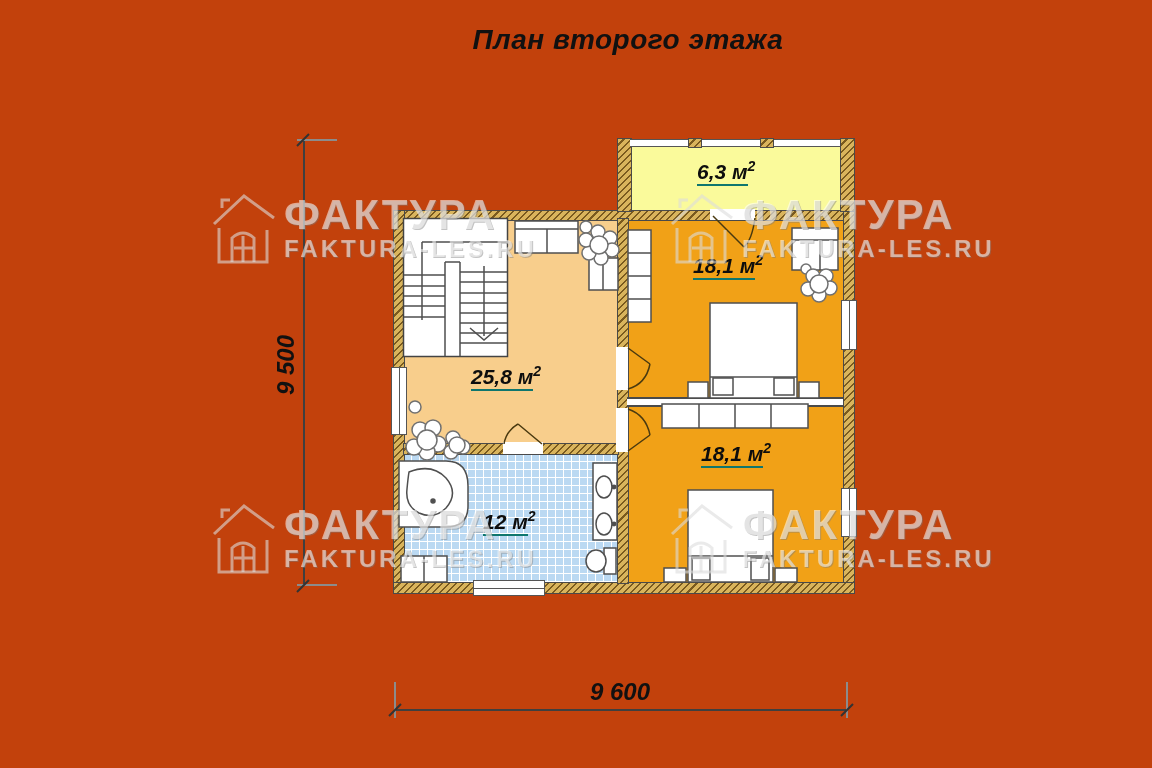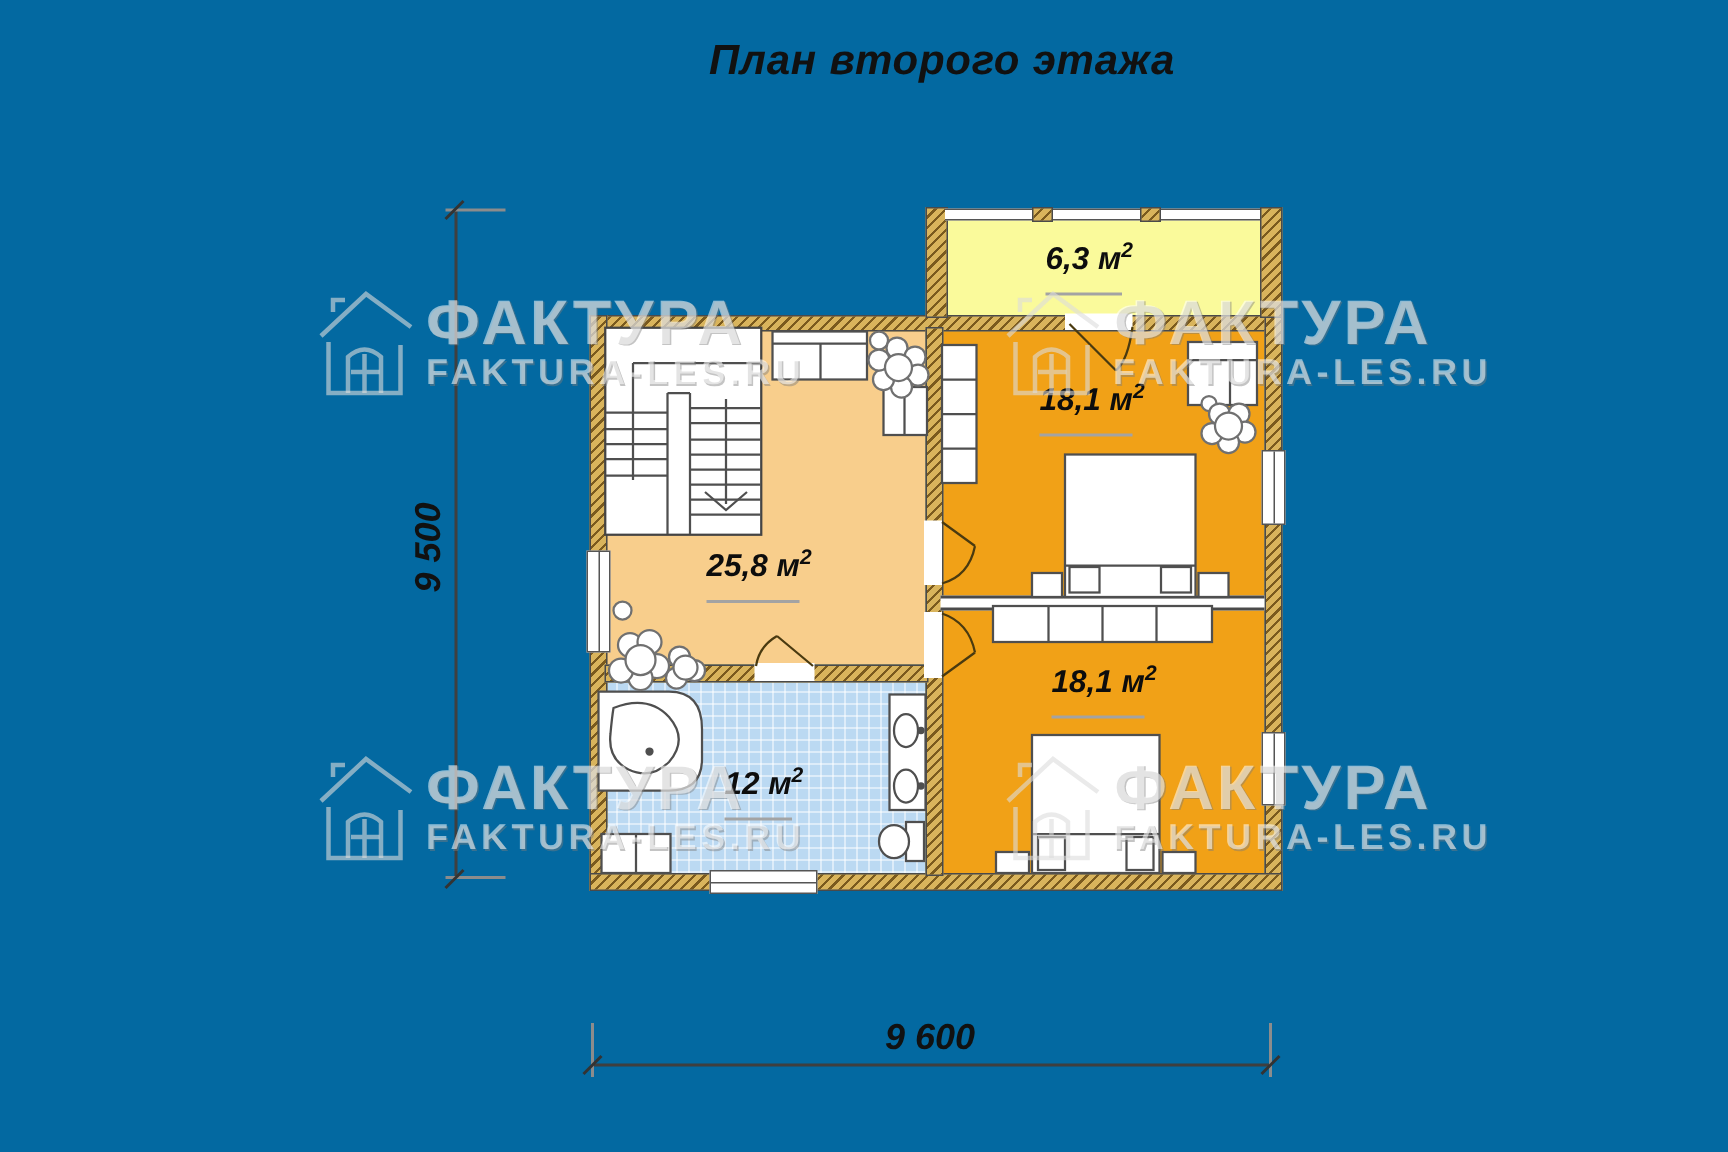--- a/index.html
+++ b/index.html
@@ -1,17 +1,17 @@
 <!DOCTYPE html>
 <html style="--wall: #D9B45C; --wall-hatch: #7a5a1e; --balcony: #FAFA9B; --bedroom: #F1A117; --hall: #F8CE8C; --bathroom: #BBD9F2; --furniture-outline: #4f4f4f;"><head>
 <meta charset="utf-8">
 <style>
   html,body{margin:0;padding:0;}
   body{font-family:"Liberation Sans",sans-serif;background:#fff;}
-  .canvas{position:relative;width:1152px;height:768px;background:#0369a1;overflow:hidden;}
+  .canvas{position:relative;width:1152px;height:768px;background:#c2410c;overflow:hidden;}
   .abs{position:absolute;box-sizing:border-box;}
 
   
   .title{position:absolute;left:0;top:24px;width:1152px;text-align:center;
          font-size:28px;font-weight:bold;font-style:italic;color:#111;
          letter-spacing:.5px;transform:translateX(52px);}
 
   
   .floor{position:absolute;z-index:1;}
   .f-balcony{background:var(--balcony,#FAFA9B);}
@@ -36,21 +36,21 @@
   .win{position:absolute;z-index:3;background:#fff;border:1px solid #555;}
   .win.v::after{content:"";position:absolute;left:50%;top:0;bottom:0;width:1px;background:#555;}
   .win.h::after{content:"";position:absolute;top:50%;left:0;right:0;height:1px;background:#555;}
 
   
   .overlay{position:absolute;left:0;top:0;z-index:5;}
 
   
   .alabel{position:absolute;z-index:6;font-weight:bold;font-style:italic;
           font-size:21px;color:#0d0d0d;white-space:nowrap;}
-  .alabel .u{border-bottom:2px solid #a3a3a3;padding-bottom:11px;}
+  .alabel .u{border-bottom:2px solid #0f766e;padding-bottom:1px;}
   .alabel sup{font-size:14px;font-weight:bold;}
 
   
   .dimline{position:absolute;background:#3f3f3f;z-index:4;}
   .dimtick{position:absolute;background:#8c8c8c;z-index:4;}
   .dimlabel{position:absolute;z-index:6;font-style:italic;font-weight:600;
             font-size:24px;color:#111;text-align:center;}
   .dimlabel.rot{transform:rotate(-90deg);}
 
   

